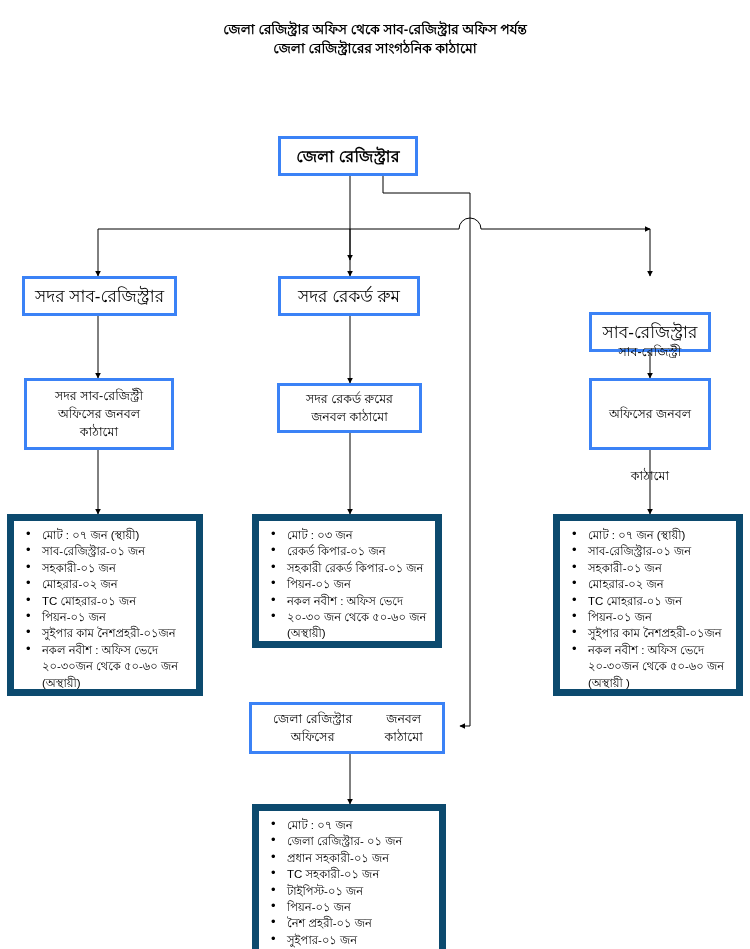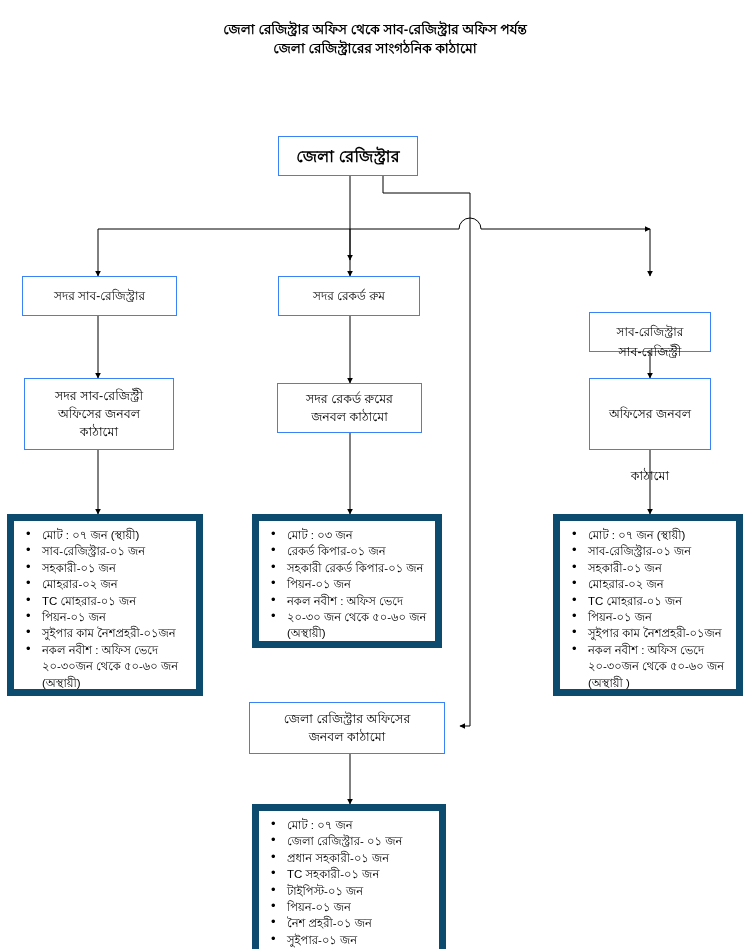--- a/index.html
+++ b/index.html
@@ -18,37 +18,37 @@
     position:absolute;left:0;top:4px;width:750px;
     text-align:center;
     font-size:13.5px;
     line-height:19px;
     font-weight:600;
   }
   .title .t2{display:block;}
 
   .node{
     position:absolute;
-    border:1px solid #3b82f6;
+    border:3px solid #3b82f6;
     background:#ffffff;
     box-sizing:border-box;
     display:flex;
     align-items:center;
     justify-content:center;
     text-align:center;
     font-size:12.5px;
     line-height:17px;
     padding:3px 4px;
   }
   .node.root{
     font-size:16px;
     font-weight:700;
     letter-spacing:.3px;
   }
-  .node.head{font-size:12px;}
+  .node.head{font-size:17px;}
   .node.struct{font-size:12.5px;line-height:18px;}
 
   .listbox{
     position:absolute;
     border:7px solid #0c4a6e;
     background:#ffffff;
     box-sizing:border-box;
     padding:6px 4px 6px 4px;
   }
   .listbox ul{
@@ -140,21 +140,21 @@
     <span>সদর রেকর্ড রুমের</span>
     <span>জনবল কাঠামো</span>
   </div>
 
   <div class="node struct" style="left:589px;top:362px;width:122px;height:72px;flex-direction:column;gap:44px;">
     <span>সাব-রেজিস্ট্রী</span>
     <span>অফিসের জনবল</span>
     <span>কাঠামো</span>
   </div>
 
-  <div class="node struct" style="left:249px;top:686px;width:196px;height:52px;flex-direction:column;">
+  <div class="node struct" style="left:249px;top:686px;width:196px;height:52px;flex-direction:row;">
     <span>জেলা রেজিস্ট্রার অফিসের</span>
     <span>জনবল কাঠামো</span>
   </div>
 
   <div class="listbox" style="left:7px;top:498px;width:196px;height:182px;">
     <ul>
       <li>মোট : ০৭ জন (স্থায়ী)</li>
       <li>সাব-রেজিস্ট্রার-০১ জন</li>
       <li>সহকারী-০১ জন</li>
       <li>মোহরার-০২ জন</li>

